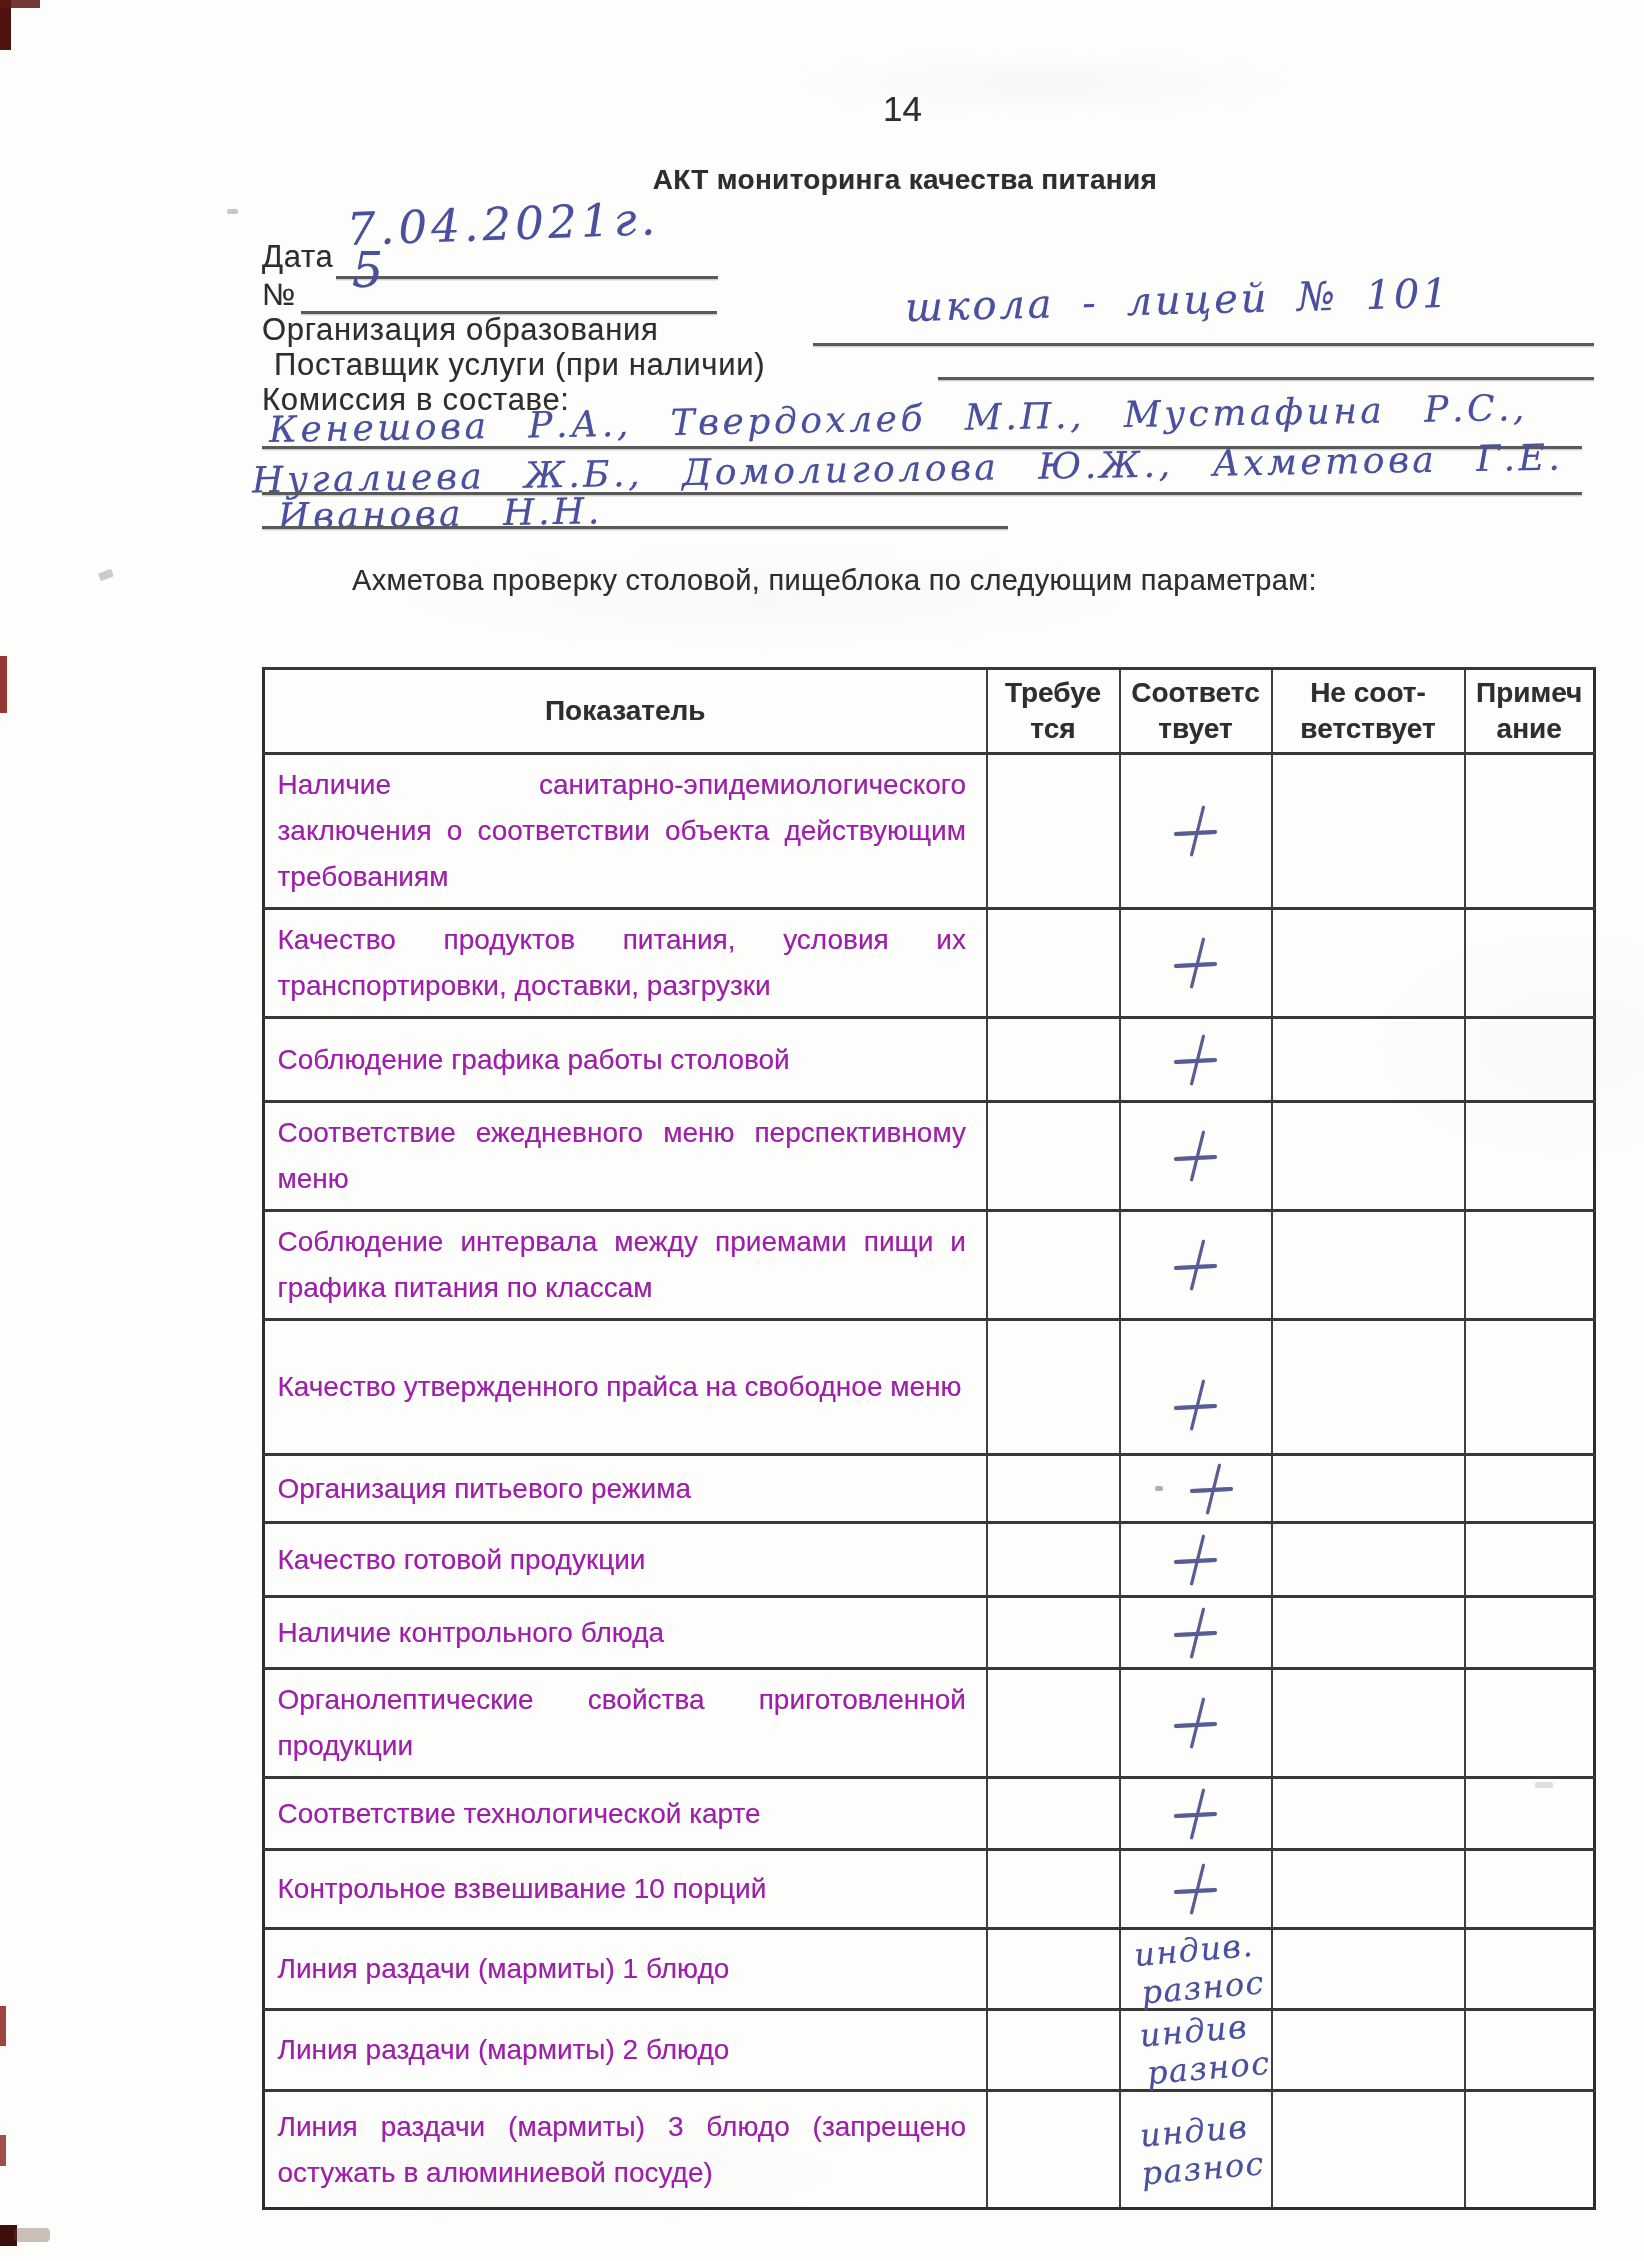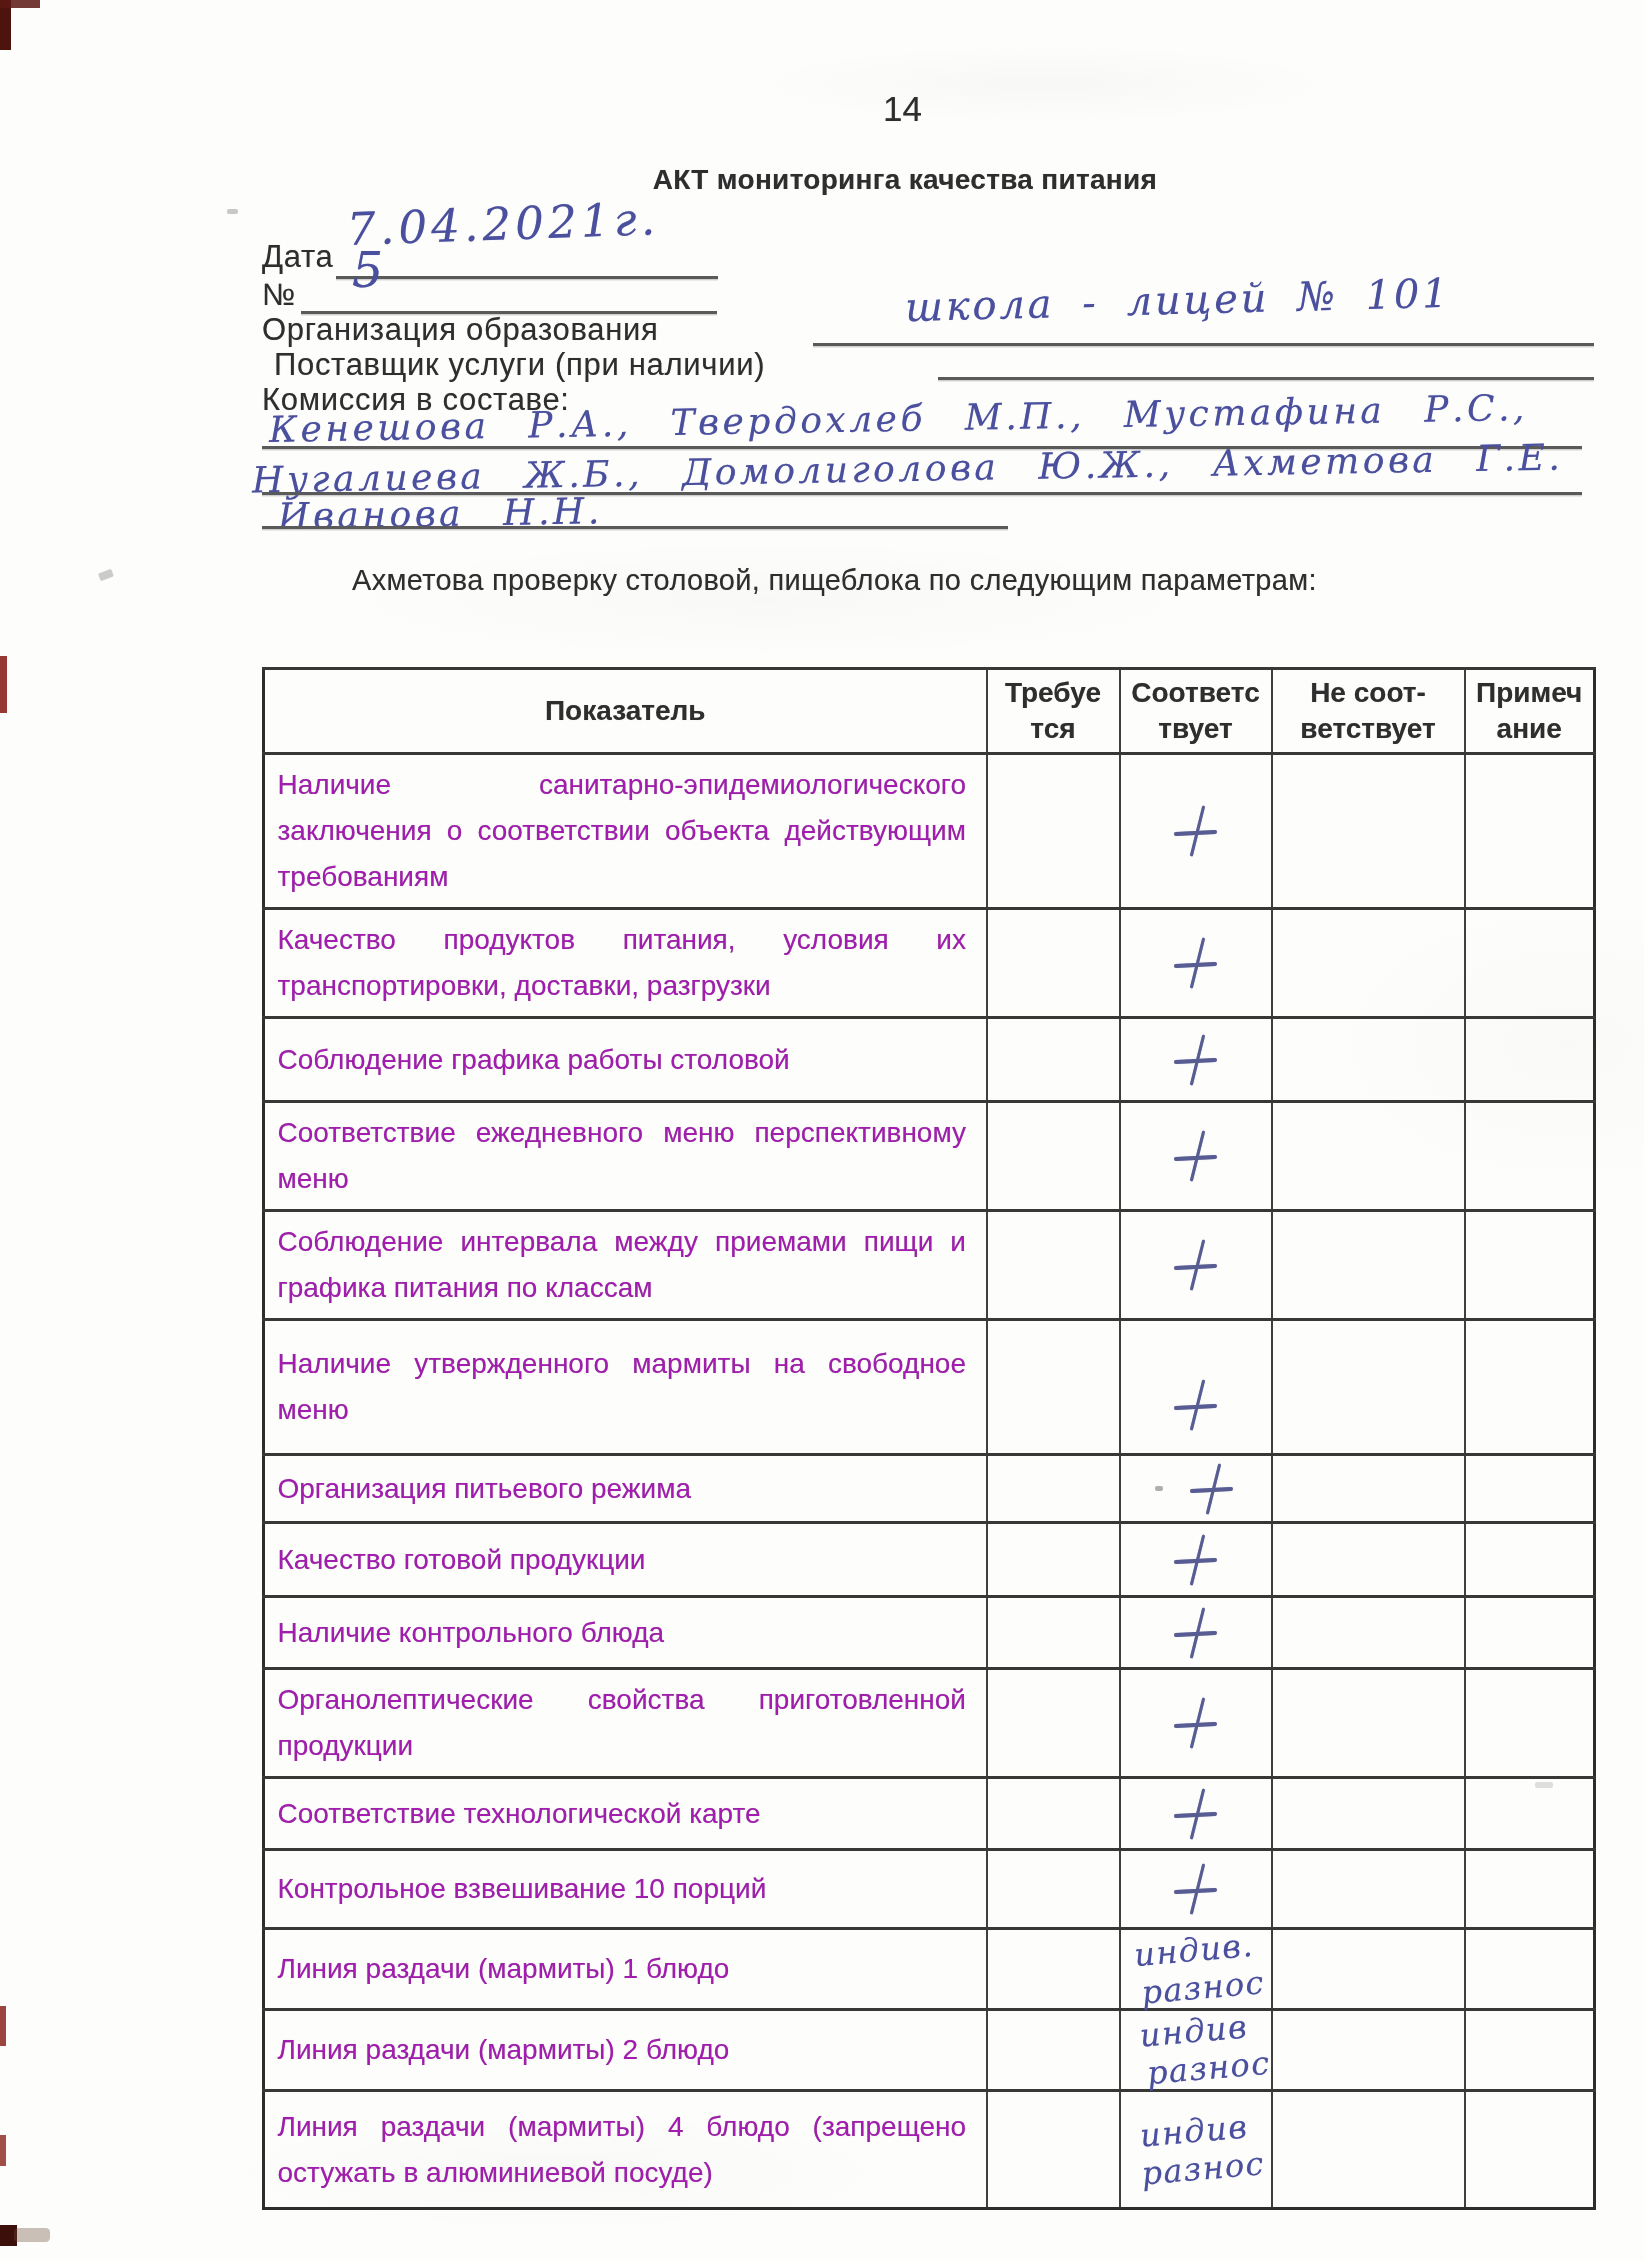--- a/index.html
+++ b/index.html
@@ -198,21 +198,21 @@
 
   <tr style="height:88px">
     <td class="ind">Соблюдение интервала между приемами пищи и графика питания по классам</td>
     <td class="cell"></td>
     <td class="cell"><span class="plus"></span></td>
     <td class="cell"></td>
     <td class="cell"></td>
   </tr>
 
   <tr style="height:135px">
-    <td class="ind">Наличие утвержденного мармиты на свободное меню</td>
+    <td class="ind">Качество утвержденного прайса на свободное меню</td>
     <td class="cell"></td>
     <td class="cell"><span class="plus low"></span></td>
     <td class="cell"></td>
     <td class="cell"></td>
   </tr>
 
   <tr style="height:68px">
     <td class="ind">Организация питьевого режима</td>
     <td class="cell"></td>
     <td class="cell"><span class="dotmark"></span><span class="plus"></span></td>
@@ -272,21 +272,21 @@
   <tr style="height:80px">
     <td class="ind">Линия раздачи (мармиты)  2 блюдо</td>
     <td class="cell"></td>
     <td class="cell"><span class="hw-cell">индив
   разнос</span></td>
     <td class="cell"></td>
     <td class="cell"></td>
   </tr>
 
   <tr style="height:118px">
-    <td class="ind">Линия раздачи (мармиты) 4 блюдо (запрещено остужать в алюминиевой посуде)</td>
+    <td class="ind">Линия раздачи (мармиты) 3 блюдо (запрещено остужать в алюминиевой посуде)</td>
     <td class="cell"></td>
     <td class="cell"><span class="hw-cell">индив
  разнос</span></td>
     <td class="cell"></td>
     <td class="cell"></td>
   </tr>
 </tbody>
   </table>
 
 

